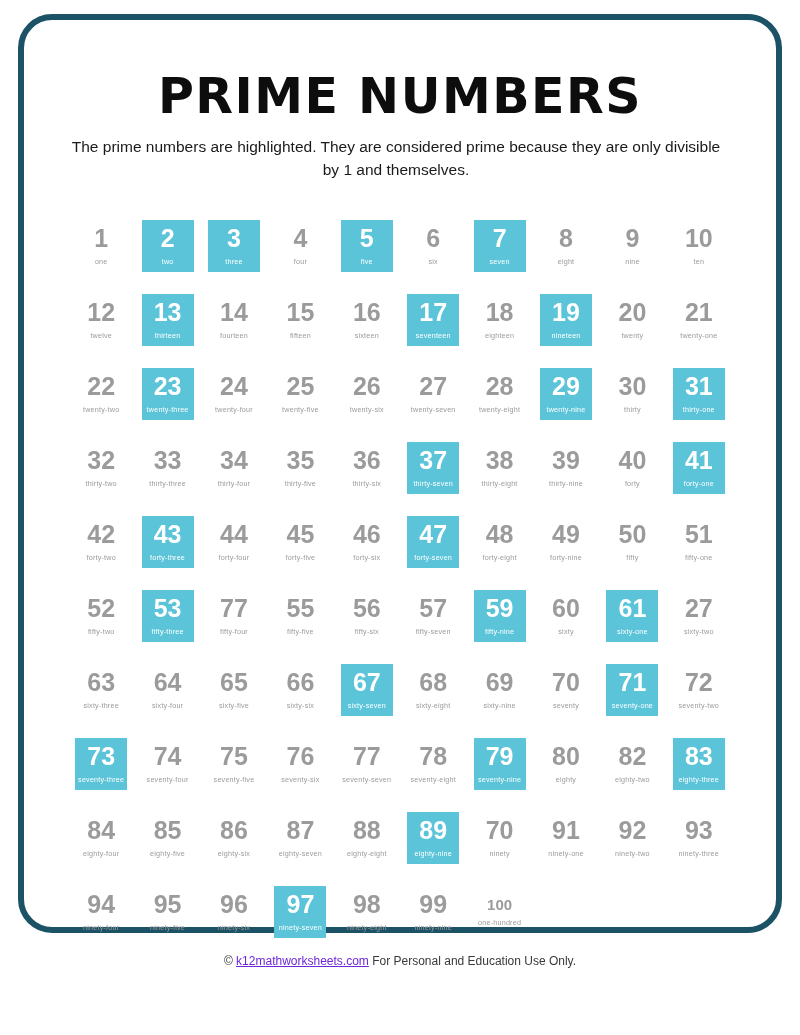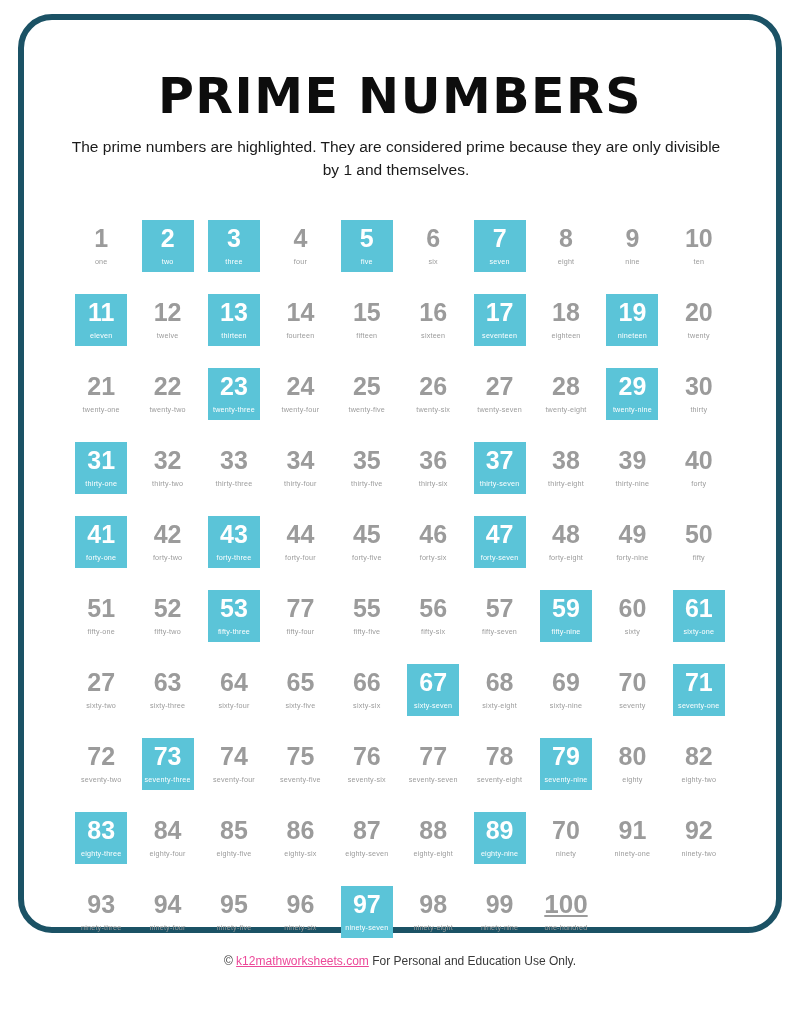--- a/index.html
+++ b/index.html
@@ -102,33 +102,32 @@
     background: #5bc4d8;
   }
   .cell.prime .num {
     color: #ffffff;
   }
   .cell.prime .word {
     color: #ffffff;
     font-weight: normal;
   }
   .cell.hundred .num {
-    font-size: 26px;
-    text-decoration: underline;
+    font-size: 15px;
   }
   .footer {
     margin-top: auto;
     text-align: center;
     font-size: 12px;
     color: #3a3a3a;
     padding-bottom: 10px;
     font-family: "Liberation Sans", sans-serif;
   }
   .footer a {
-    color: #ec4899;
+    color: #6d28d9;
   }
 </style>
 </head>
 <body>
 
 <div class="page">
   <div class="border-frame"></div>
   <div class="inner">
 
     <h1 class="title">PRIME NUMBERS</h1>
@@ -188,26 +187,20 @@
             <span class="num">9</span>
             <span class="word">nine</span>
           </div>
         </div>
         <div class="cell">
           <div class="chip">
             <span class="num">10</span>
             <span class="word">ten</span>
           </div>
         </div>
-        <div class="cell prime">
-          <div class="chip">
-            <span class="num">11</span>
-            <span class="word">eleven</span>
-          </div>
-        </div>
         <div class="cell">
           <div class="chip">
             <span class="num">12</span>
             <span class="word">twelve</span>
           </div>
         </div>
         <div class="cell prime">
           <div class="chip">
             <span class="num">13</span>
             <span class="word">thirteen</span>

